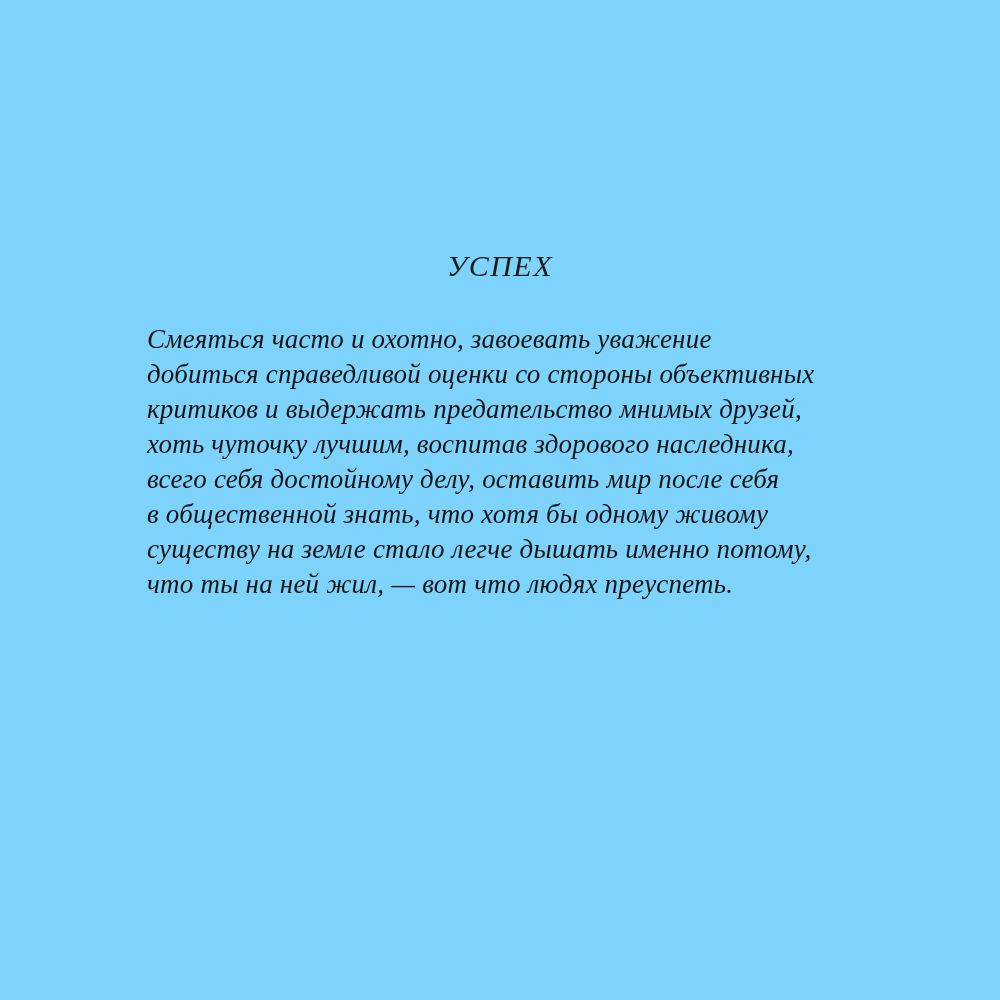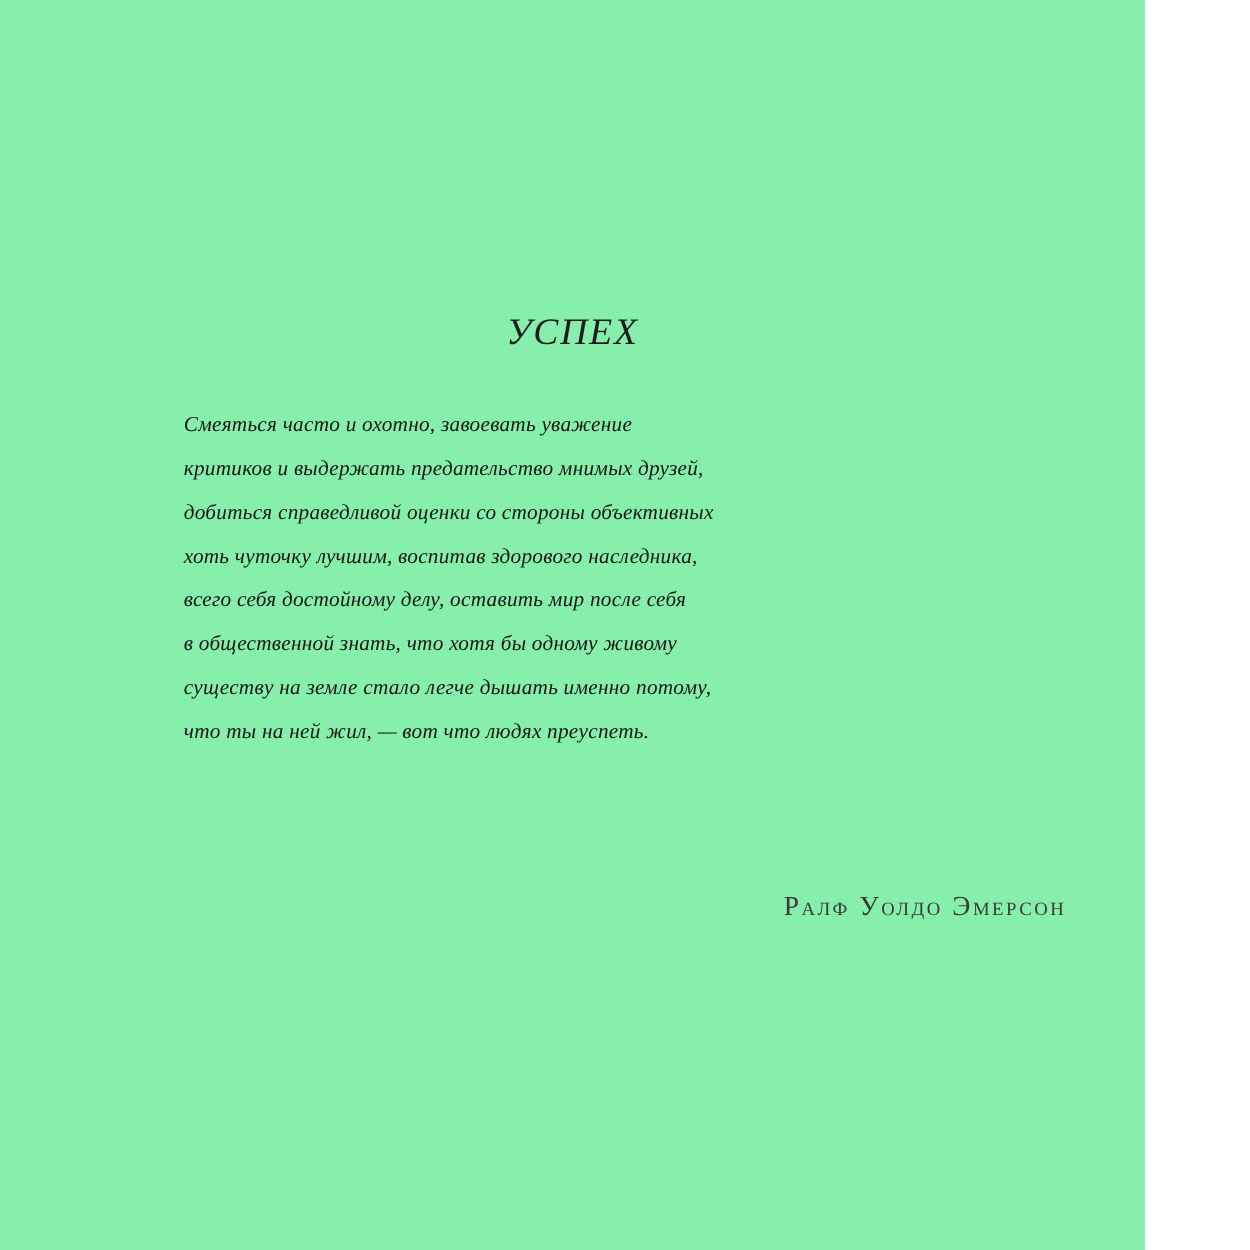--- a/index.html
+++ b/index.html
@@ -2,23 +2,23 @@
 <html><head>
 <meta charset="utf-8">
 <style>
   html, body {
     margin: 0;
     padding: 0;
     background: #ffffff;
   }
   .page {
     position: relative;
-    width: 916px;
+    width: 1000px;
     height: 1000px;
-    background: #86efac;
+    background: #7dd3fc;
     font-family: "Liberation Serif", serif;
     color: #161616;
     overflow: hidden;
   }
   .title {
     position: absolute;
     top: 249px;
     left: 0;
     width: 100%;
     margin: 0;
@@ -28,21 +28,21 @@
     font-size: 30px;
     letter-spacing: 1.5px;
     color: #1c1c1c;
   }
   .quote {
     position: absolute;
     top: 322px;
     left: 147px;
     width: 740px;
     font-style: italic;
-    font-size: 17px;
+    font-size: 27px;
     line-height: 35px;
     color: #141414;
   }
   .quote .line {
     white-space: nowrap;
     letter-spacing: 0.2px;
   }
   .attribution {
     position: absolute;
     top: 712px;
@@ -57,24 +57,23 @@
 </style>
 </head>
 <body>
 
 <div class="page">
 
   <h1 class="title">УСПЕХ</h1>
 
   <div class="quote">
     <div class="line">Смеяться часто и охотно, завоевать уважение</div>
+    <div class="line">добиться справедливой оценки со стороны объективных</div>
     <div class="line">критиков и выдержать предательство мнимых друзей,</div>
-    <div class="line">добиться справедливой оценки со стороны объективных</div>
     <div class="line">хоть чуточку лучшим, воспитав здорового наследника,</div>
     <div class="line">всего себя достойному делу, оставить мир после себя</div>
     <div class="line">в общественной знать, что хотя бы одному живому</div>
     <div class="line">существу на земле стало легче дышать именно потому,</div>
     <div class="line">что ты на ней жил, — вот что людях преуспеть.</div>
   </div>
 
-  <div class="attribution">Ралф Уолдо Эмерсон</div>
 
 </div>
 
 </body></html>

